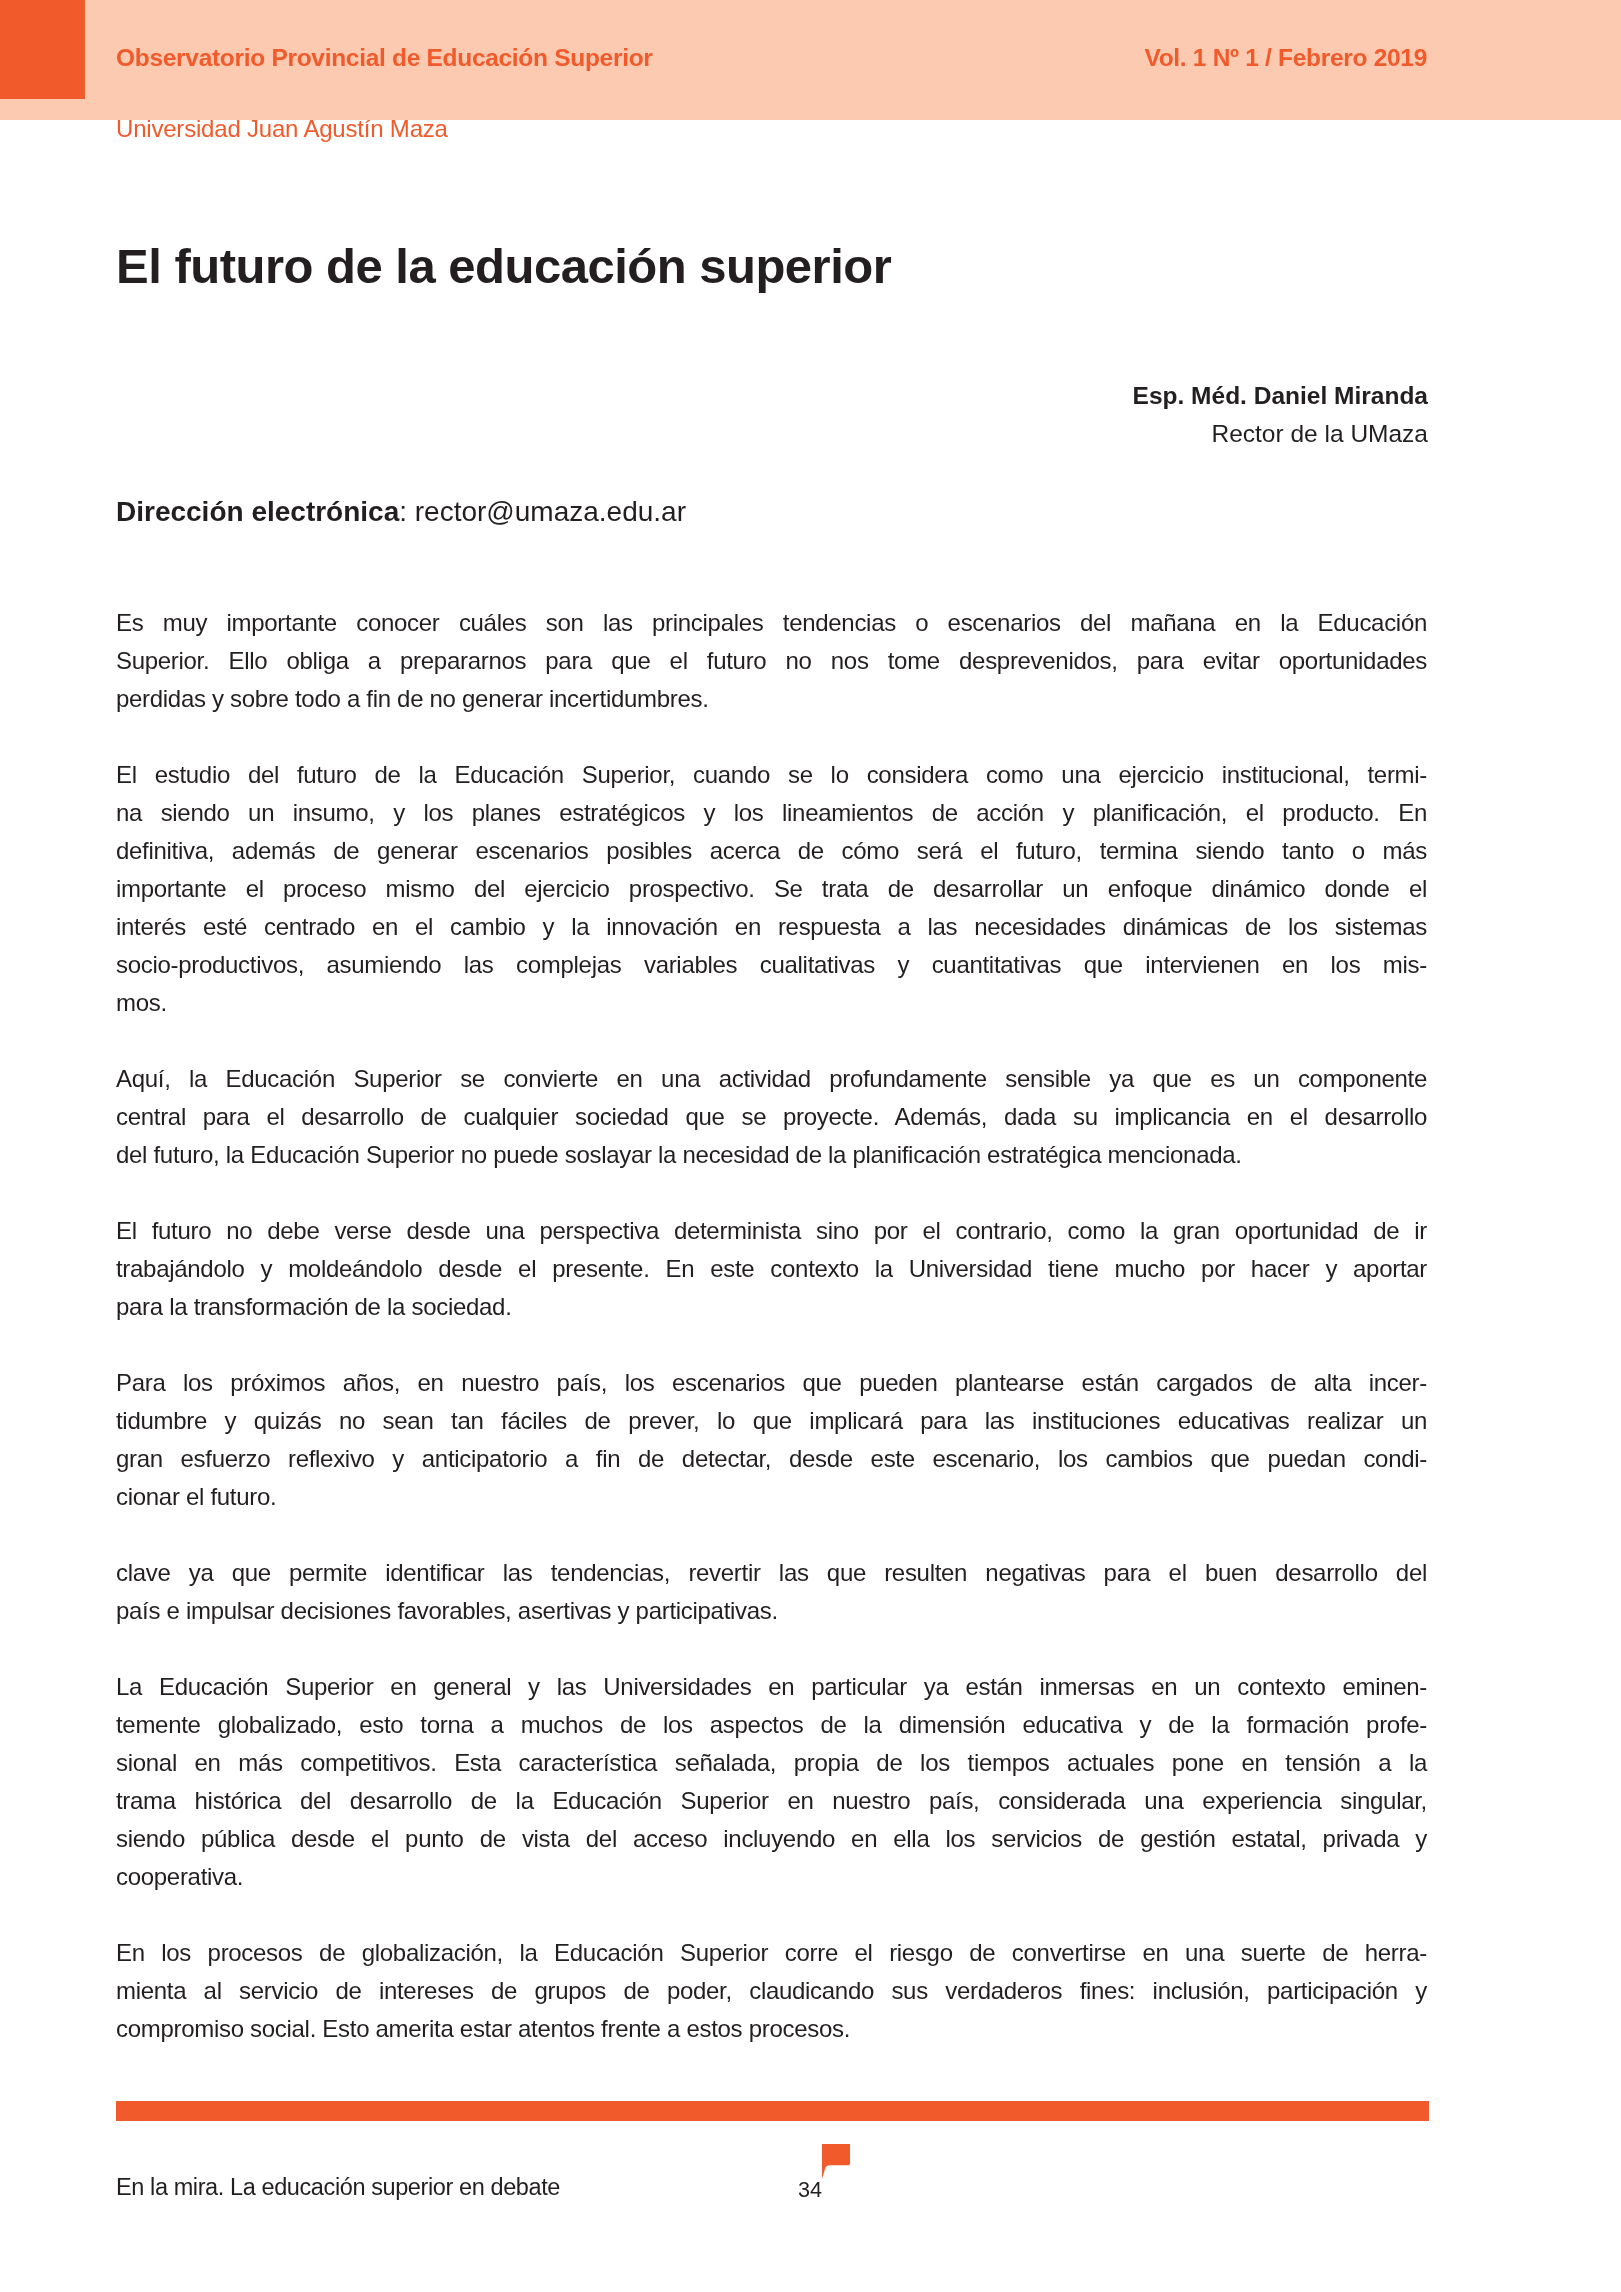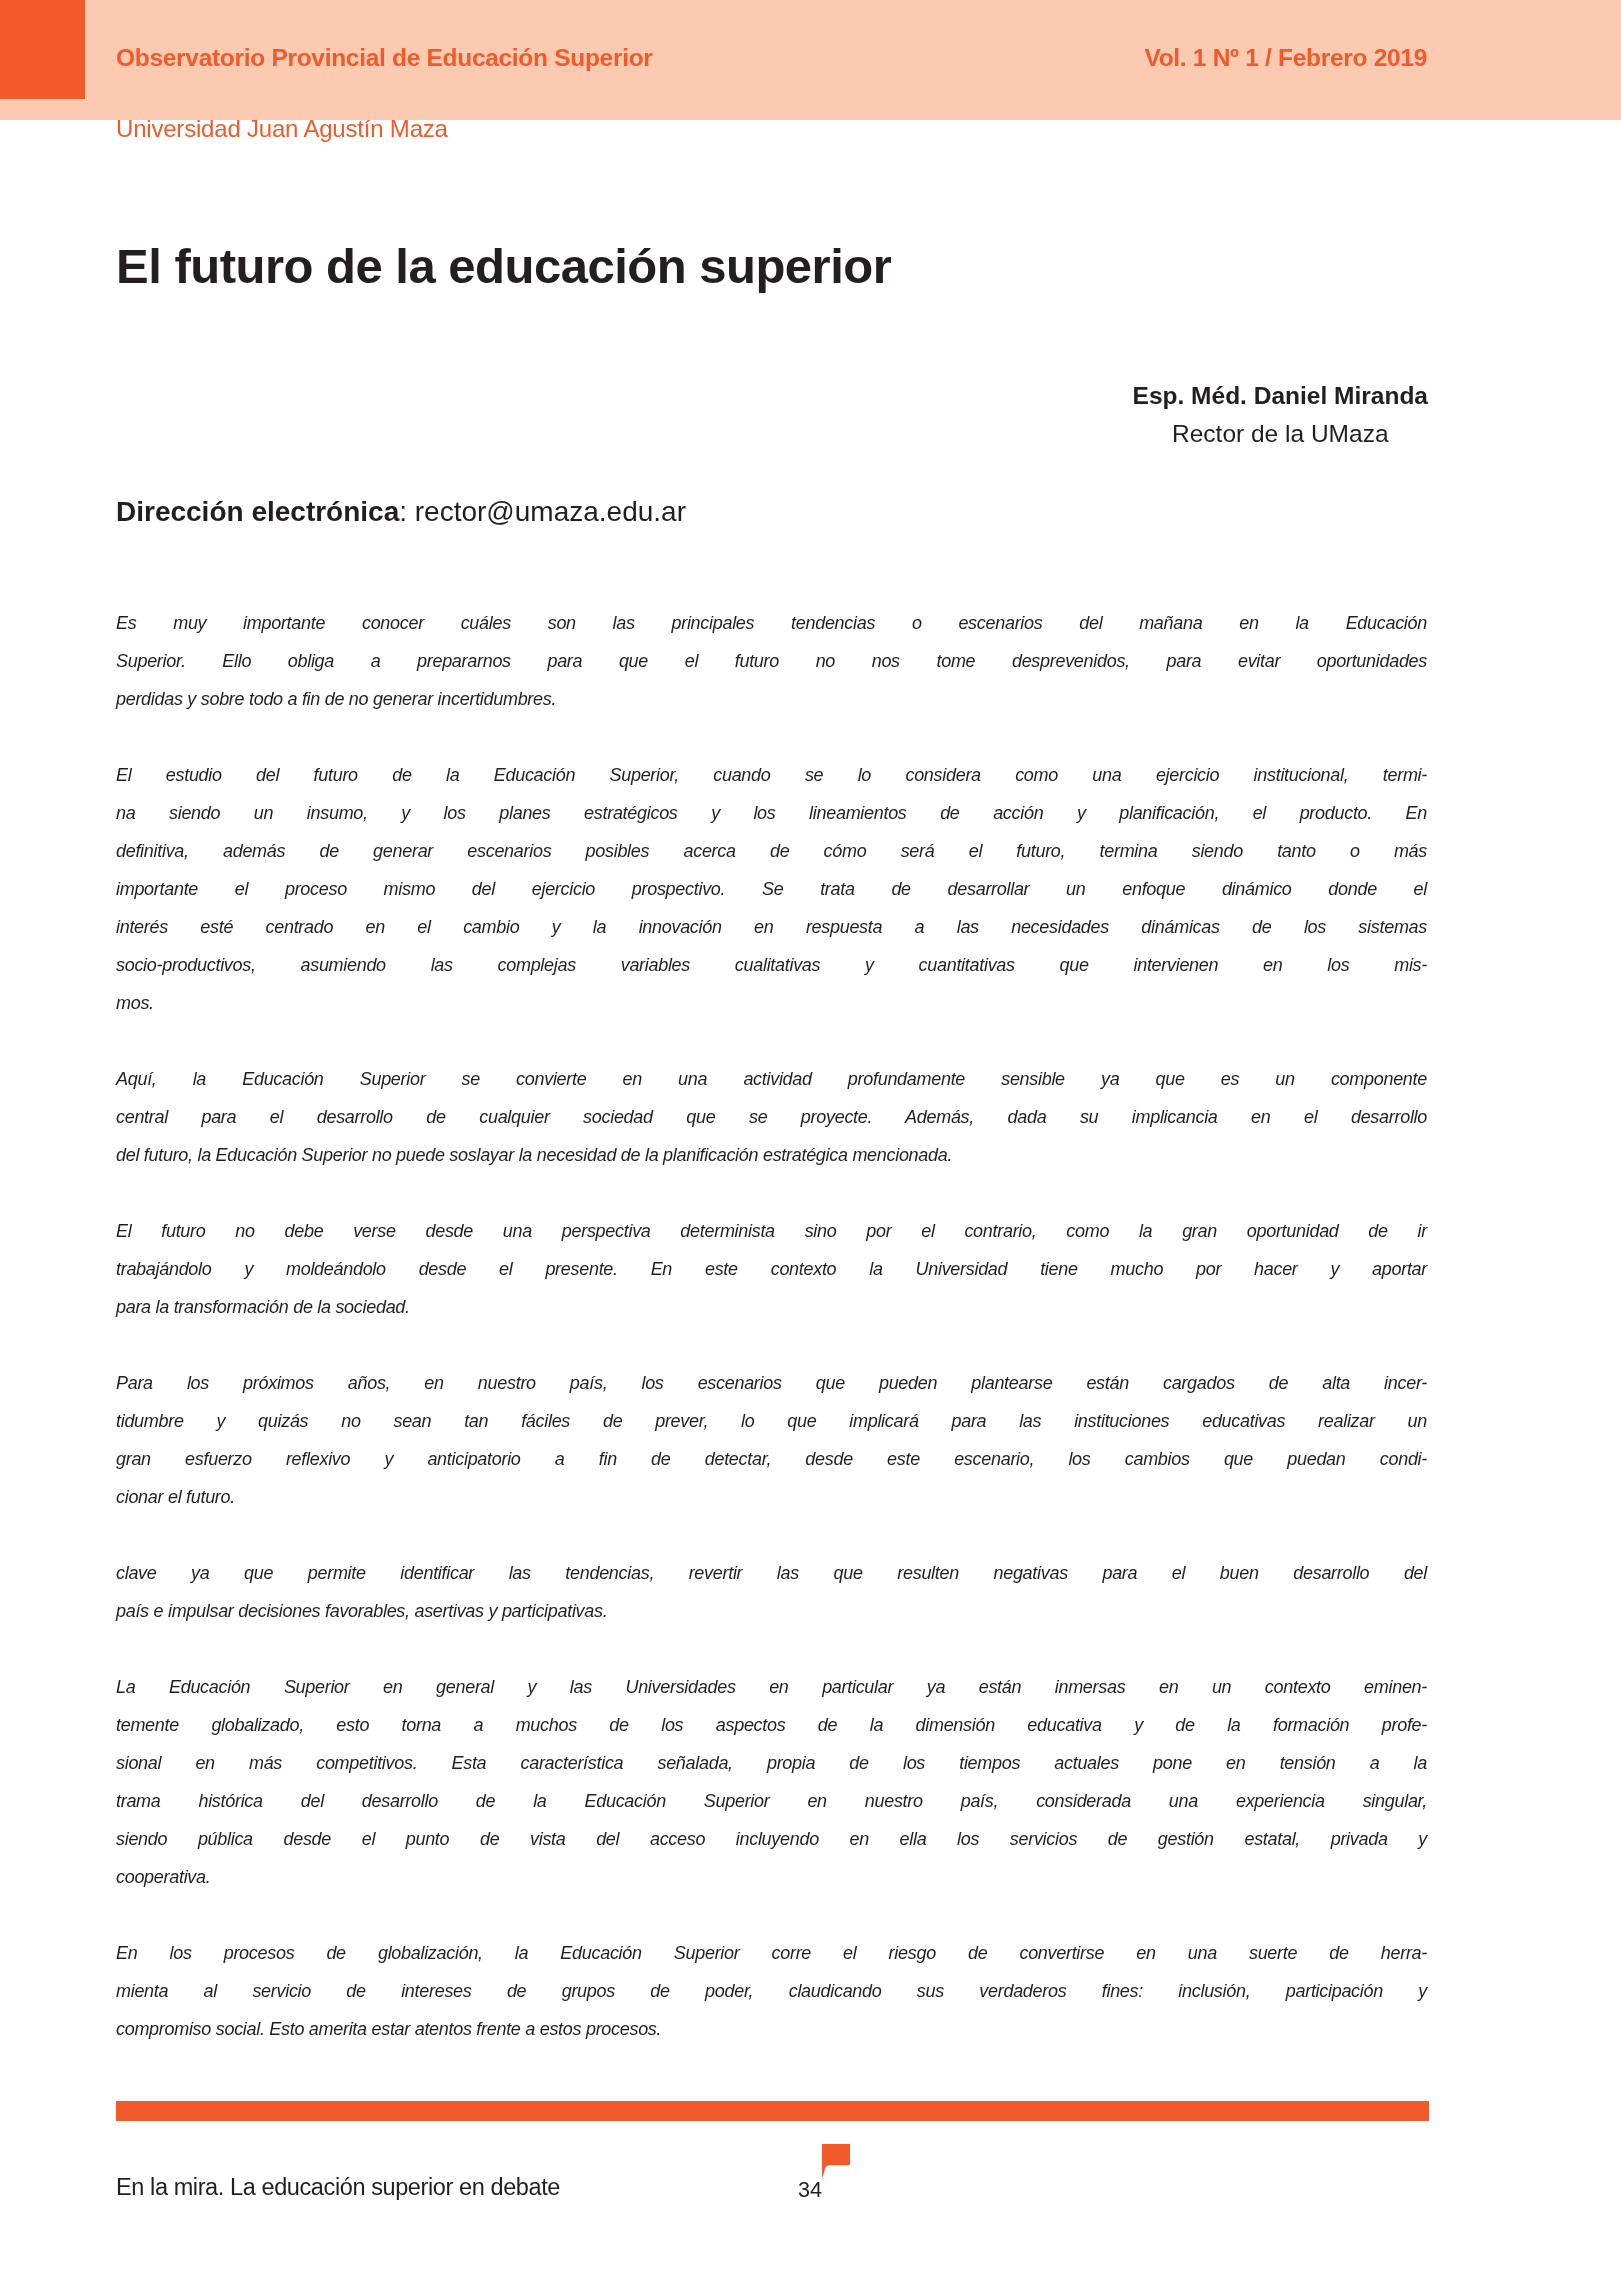--- a/index.html
+++ b/index.html
@@ -4,25 +4,25 @@
 <style>
   html, body { margin:0; padding:0; background:#ffffff; }
   body { width:1621px; height:2293px; position:relative; overflow:hidden;
          font-family:"Liberation Sans", sans-serif; color:#231f20; }
   .hdr { position:absolute; left:0; top:0; width:1621px; height:120px; background:#fccab0; }
   .hdr-block { position:absolute; left:0; top:0; width:85px; height:99px; background:#f15a2b; }
   .hdr-left { position:absolute; left:116px; top:44px; font-size:24.5px; font-weight:bold; color:#f15a2b; letter-spacing:-0.3px; }
   .hdr-right { position:absolute; right:194px; top:44px; font-size:24.5px; font-weight:bold; color:#f15a2b; letter-spacing:-0.3px; }
   .univ { position:absolute; left:116px; top:115px; font-size:24px; color:#f15a2b; font-weight:normal; letter-spacing:-0.2px; }
   .title { position:absolute; left:116px; top:238px; font-size:49px; font-weight:bold; color:#231f20; letter-spacing:-0.5px; margin:0; }
-  .author { position:absolute; right:193px; top:377px; text-align:center; font-size:24.5px; line-height:38px; }
+  .author { position:absolute; right:193px; top:377px; text-align:right; font-size:24.5px; line-height:38px; }
   .author .name { font-weight:bold; }
   .email { position:absolute; left:116px; top:496px; font-size:28px; }
   .email b { font-weight:bold; }
-  .body { position:absolute; left:116px; top:604px; width:1311px; font-size:18px; line-height:38px; letter-spacing:-0.3px;font-style:italic; }
+  .body { position:absolute; left:116px; top:604px; width:1311px; font-size:24px; line-height:38px; letter-spacing:-0.3px; }
   .body p { margin:0 0 38px 0; }
   .body .ln { display:block; text-align:justify; text-align-last:justify; white-space:nowrap; overflow:visible; }
   .body .ln.last { text-align-last:left; }
   .rule { position:absolute; left:116px; top:2101px; width:1313px; height:19.6px; background:#f15a2b; }
   .flag { position:absolute; left:822px; top:2144px; width:29px; height:35px; }
   .footer-left { position:absolute; left:116px; top:2174px; font-size:23.5px; color:#231f20; letter-spacing:-0.4px; }
   .page-num { position:absolute; left:798px; top:2177px; font-size:21.6px; color:#231f20; }
 </style>
 </head>
 <body>

